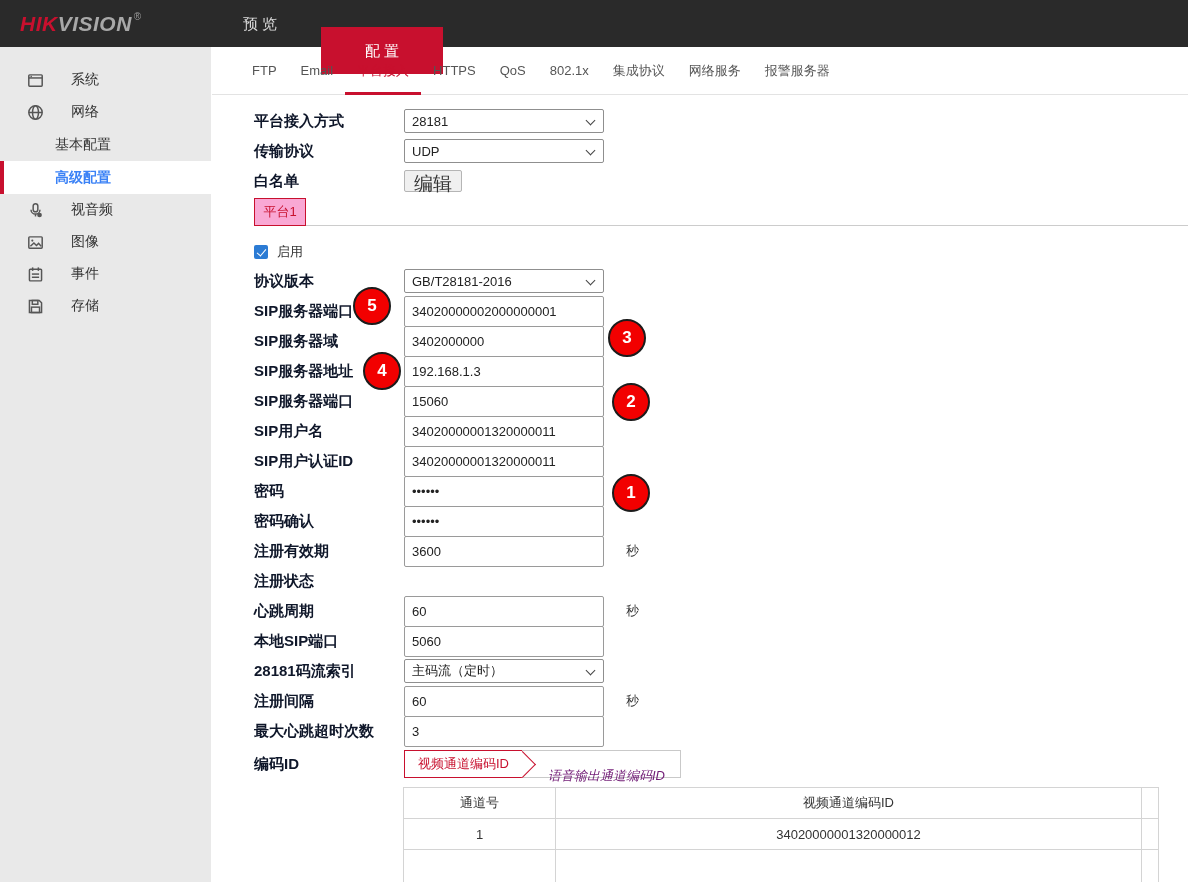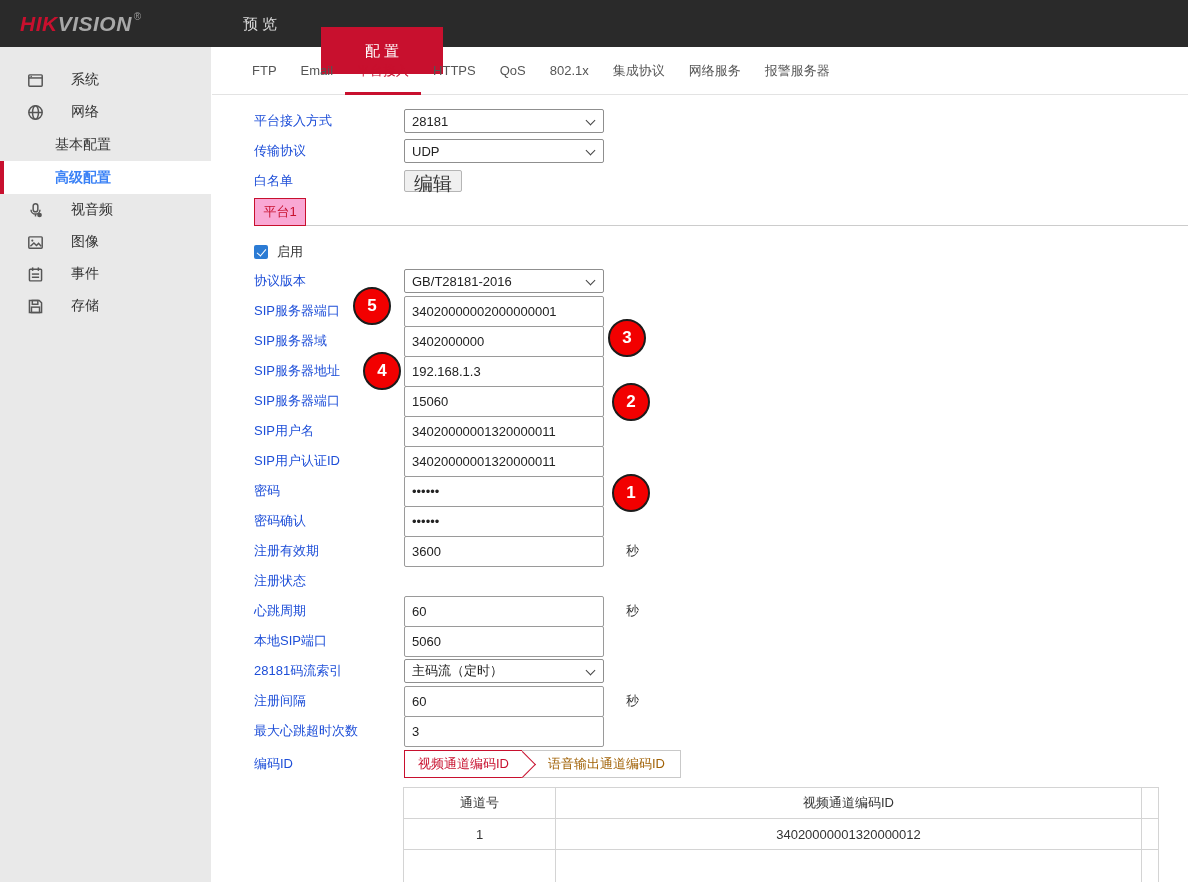--- a/index.html
+++ b/index.html
@@ -26,21 +26,21 @@
 
   
   .main { margin-left:212px; height:835px; background:#fff; }
   .tabbar { height:48px; border-bottom:1px solid #e3e3e3; display:flex; align-items:center; padding-left:28px; }
   .ctab { padding:0 12px; font-size:13px; color:#555; height:48px; line-height:48px; position:relative; cursor:pointer; }
   .ctab.active { color:#c8102e; }
   .ctab.active::after { content:""; position:absolute; left:0; right:0; bottom:0; height:3px; background:#c8102e; }
 
   .form { padding:11px 0 0 42px; position:relative; }
   .frow { display:flex; align-items:center; height:30px; position:relative; }
-  .flabel { width:150px; font-size:13px; color:#1d4ed8; flex:0 0 150px; }
+  .flabel { width:150px; font-size:15px; color:#0f172a; flex:0 0 150px;font-weight:bold; }
   .unit { margin-left:22px; font-size:13px; color:#333; }
 
   .sel { width:200px; height:24px; border:1px solid #8f8f8f; border-radius:2px; background:#fff; position:relative;
     display:flex; align-items:center; padding:0 24px 0 7px; font-size:13px; color:#222; cursor:pointer; }
   .sel .chev { position:absolute; right:9px; top:7px; width:7px; height:7px;
     border-right:1.7px solid #444; border-bottom:1.7px solid #444; transform:rotate(45deg); }
   .sel.disabled { border-color:#ccc; color:#aaa; cursor:default; }
   .sel.disabled .chev { border-color:#b5b5b5; }
 
   .inp { width:200px; height:31px; border:1px solid #9a9a9a; border-radius:2px; font-size:13px; color:#222;
@@ -66,22 +66,22 @@
   .bd4 { left:109px; top:-4px; }
   .bd2 { left:358px; top:-3px; }
   .bd1 { left:358px; top:-2px; }
 
   .enc-row { margin-top:4px; height:28px; display:flex; align-items:flex-start; }
   .enc-tabs { display:flex; }
   .enc-tab1 { position:relative; height:28px; line-height:26px; padding:0 13px; border:1px solid #c8102e; border-right:none;
     color:#c8102e; font-size:13px; background:#fff; z-index:2; cursor:pointer; }
   .enc-tab1 .arrow { position:absolute; right:-10px; top:4px; width:19px; height:19px; background:#fff;
     border-top:1px solid #c8102e; border-right:1px solid #c8102e; transform:rotate(45deg); }
-  .enc-tab2 { height:28px; line-height:26px; padding:0 15px 0 26px; border:1px solid #c9c9c9; border-left:none;
-    color:#a16207; font-size:13px; background:#fff; z-index:1; cursor:pointer; }
+  .enc-tab2 { height:28px; line-height:26px; padding:12px 15px 0 26px; border:1px solid #c9c9c9; border-left:none;
+    color:#701a75; font-size:13px; background:#fff; z-index:1; cursor:pointer;font-style:italic; }
 
   table.chan { margin:9px 0 0 149px; border-collapse:collapse; table-layout:fixed; width:755px; font-size:13px; color:#333; }
   table.chan td, table.chan th { border:1px solid #d4d4d4; text-align:center; font-weight:normal; height:31px; background:#fff; }
   table.chan .c1 { width:152px; } table.chan .c2 { width:586px; } table.chan .c3 { width:17px; }
   table.chan tr.last td { height:33px; border-bottom:none; }
 </style>
 </head>
 <body>
 
 <div class="topbar">

